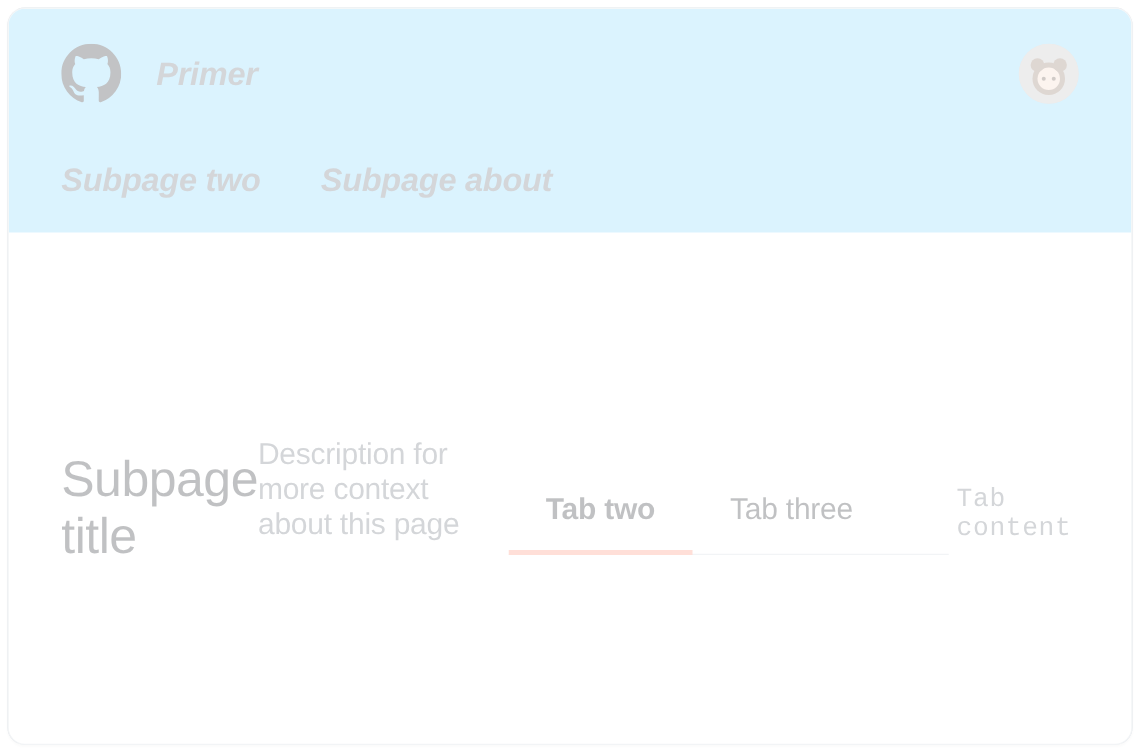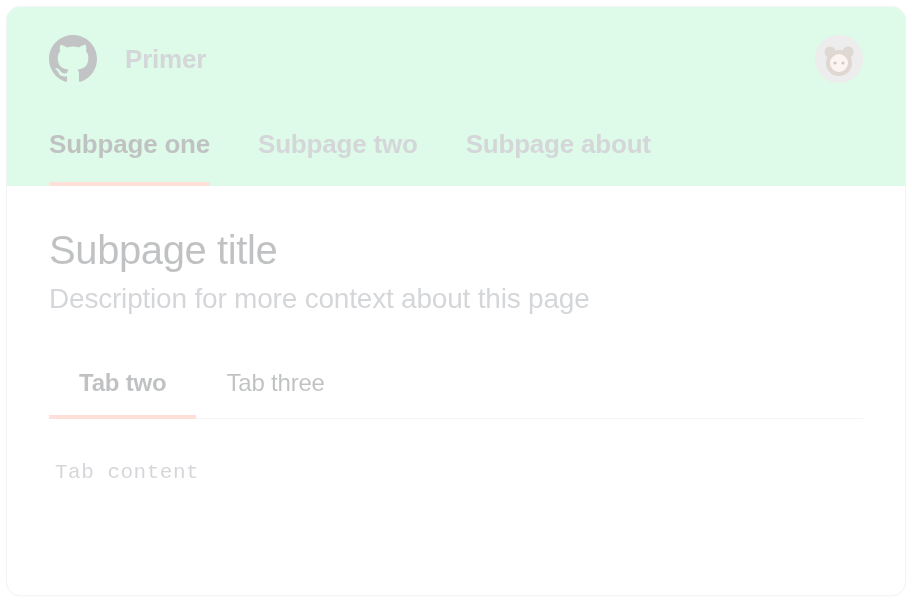--- a/index.html
+++ b/index.html
@@ -23,22 +23,23 @@
   .overlay {
     position: absolute;
     left: 6px; top: 6px;
     width: 900px; height: 590px;
     border-radius: 14px;
     background: rgba(255,255,255,0.72);
     pointer-events: none;
   }
 
   .header-region {
-    background: #86efac;
+    background: #7dd3fc;
     padding: 28px 42px 0 42px;
+    font-style: italic;
   }
 
   .brand-row {
     display: flex;
     align-items: center;
     justify-content: space-between;
     margin-bottom: 46px;
   }
   .brand-left { display: flex; align-items: center; gap: 28px; }
   .brand-label { font-size: 26px; font-weight: 600; color: #656d76; letter-spacing: -0.2px; }
@@ -68,32 +69,33 @@
   }
   .subpage-item.active {
     color: #1f2328;
     border-bottom-color: #fd8c73;
   }
 
   .main {
     padding: 42px 42px 0 42px;
     flex: 1;
     display: flex;
-    flex-direction: column;
+    flex-direction: row;
+    align-items: center;
   }
 
   .page-title {
     font-size: 40px;
     font-weight: 500;
     color: #1f2328;
     letter-spacing: -0.4px;
     margin-bottom: 10px;
   }
   .page-desc {
-    font-size: 28px;
+    font-size: 24px;
     color: #656d76;
     margin-bottom: 40px;
     letter-spacing: -0.2px;
   }
 
   .tabbar {
     display: flex;
     border-bottom: 1px solid #d0d7de;
     width: 100%;
   }
@@ -149,23 +151,20 @@
           <circle cx="24" cy="28" r="9" fill="#f2d6c6"></circle>
           <circle cx="15" cy="17" r="5.5" fill="#8a6f5e"></circle>
           <circle cx="33" cy="17" r="5.5" fill="#8a6f5e"></circle>
           <circle cx="20" cy="28" r="1.6" fill="#5a4638"></circle>
           <circle cx="28" cy="28" r="1.6" fill="#5a4638"></circle>
         </svg>
       </div>
     </div>
 
     <nav class="subpage-nav">
-      <div class="subpage-item active">
-        <span>Subpage one</span>
-      </div>
       <div class="subpage-item">
         <span>Subpage two</span>
       </div>
       <div class="subpage-item">
         <span>Subpage about</span>
       </div>
     </nav>
   </div>
 
   <div class="main">

